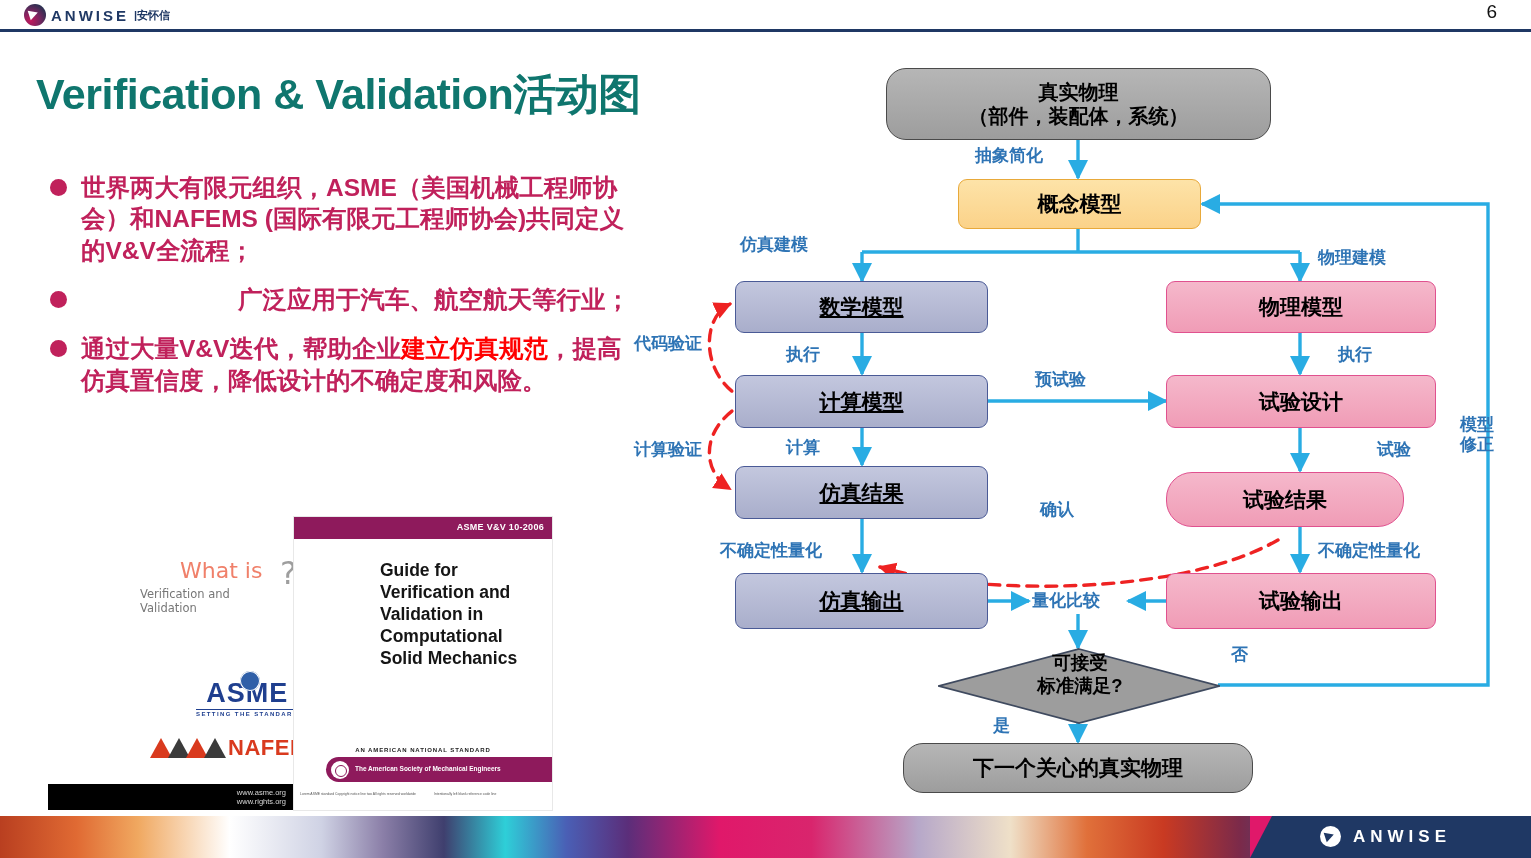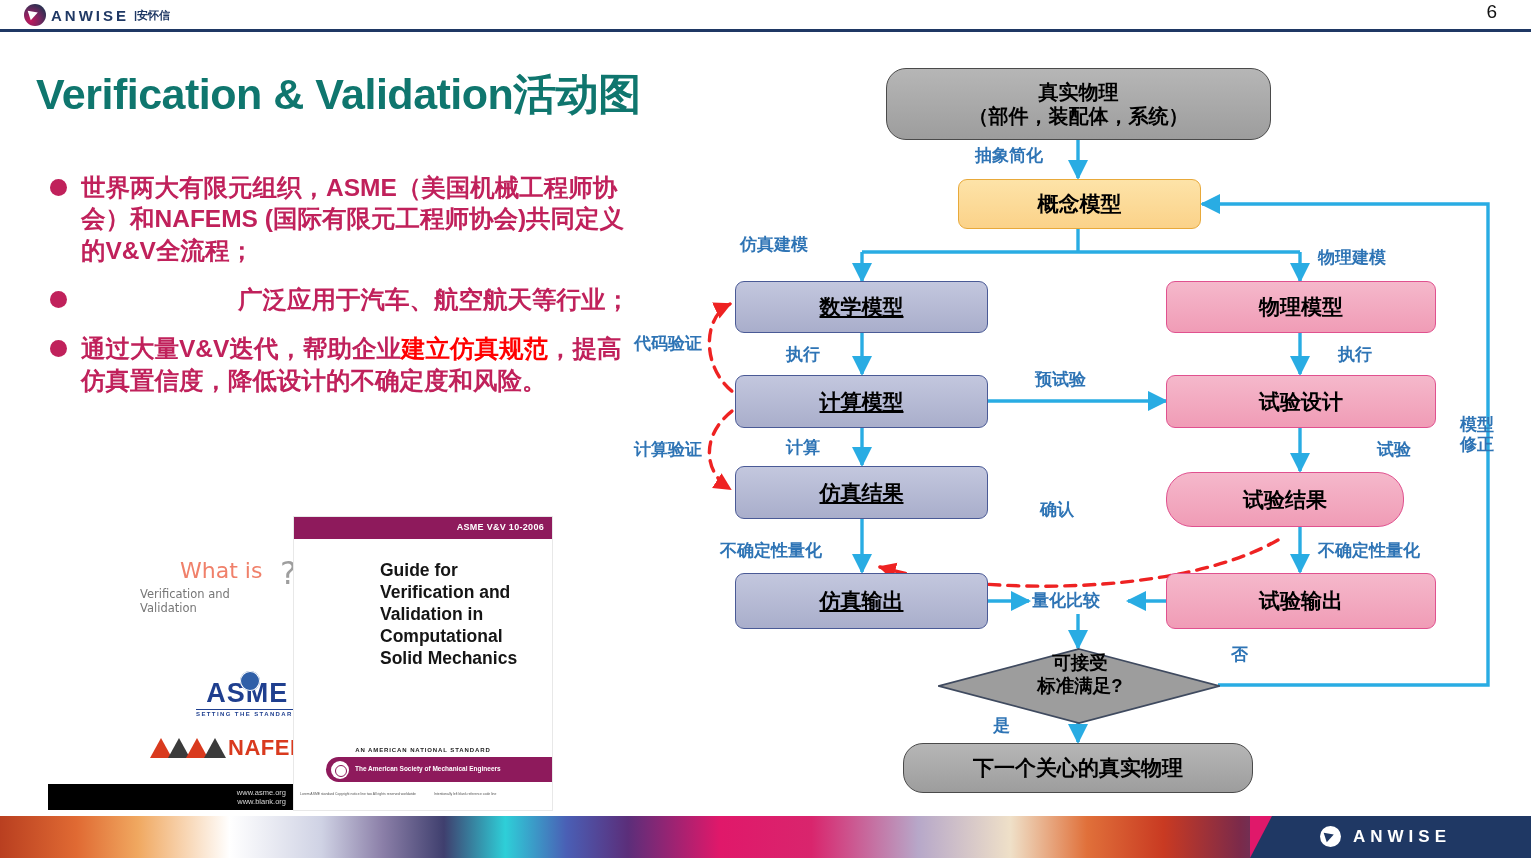--- a/index.html
+++ b/index.html
@@ -312,21 +312,21 @@
     <span class="tri"></span>
       <span class="tri dark"></span>
       <span class="tri"></span>
       <span class="tri dark"></span>
   </span>
   <span id="nafems-word">NAFEMS</span>
 </div>
 
 <div id="black-band">
   <span class="url" id="url1">www.asme.org</span>
-  <span class="url" id="url2">www.blank.org</span>
+  <span class="url" id="url2">www.rights.org</span>
 </div>
 
 <div id="book">
   <div id="book-banner"></div>
   <div id="book-banner-text">ASME V&amp;V 10-2006</div>
   <div id="book-title">Guide for Verification and Validation in Computational Solid Mechanics</div>
   <div id="book-std">AN AMERICAN NATIONAL STANDARD</div>
   <div id="book-asme-bar">
     <span id="book-asme-seal"></span>
     <span id="book-asme-text">The American Society of Mechanical Engineers</span>

